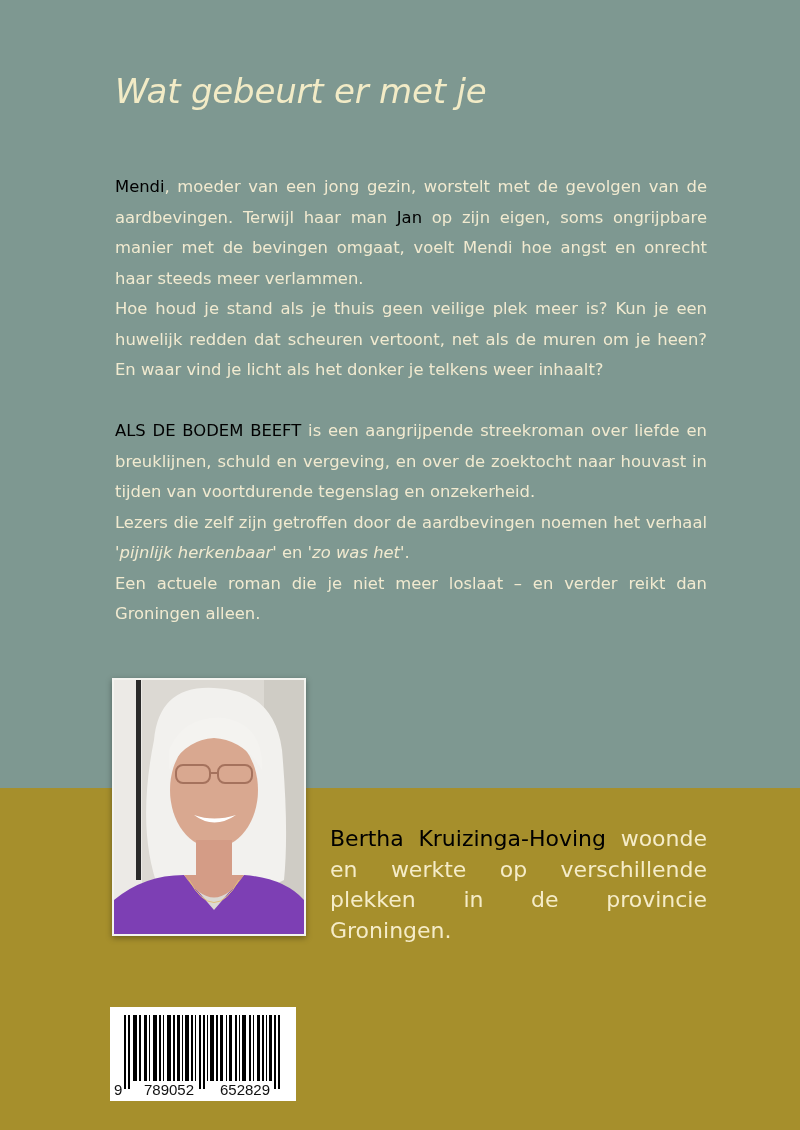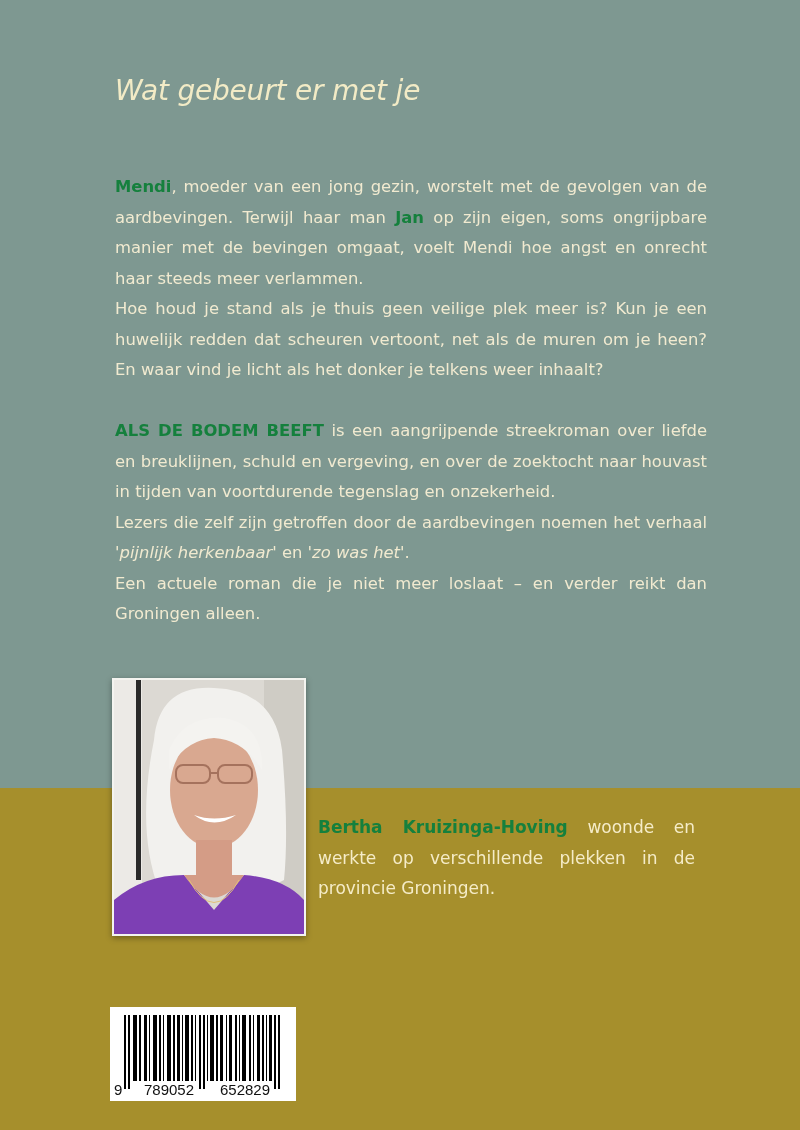--- a/index.html
+++ b/index.html
@@ -1,28 +1,28 @@
 <!DOCTYPE html>
 <html><head>
 <meta charset="utf-8">
 <style>
   html, body { margin: 0; padding: 0; }
   body { width: 800px; height: 1130px; position: relative; overflow: hidden; font-family: "DejaVu Sans", sans-serif; }
   .top { position: absolute; left: 0; top: 0; width: 800px; height: 788px; background: #7e9891; }
   .bottom { position: absolute; left: 0; top: 788px; width: 800px; height: 342px; background: #a68f2c; }
-  .tagline { position: absolute; left: 115px; top: 74px; width: 560px; color: #f2ebc6; font-style: italic; font-size: 28px; line-height: 34px; letter-spacing: -0.2px; }
+  .tagline { position: absolute; left: 115px; top: 74px; width: 560px; color: #f2ebc6; font-style: italic; font-size: 34px; line-height: 34px; letter-spacing: -0.2px; }
   .body-text { position: absolute; left: 115px; width: 592px; color: #f1ead0; font-size: 16.4px; line-height: 30.5px; text-align: justify; }
   .p1 { top: 172px; }
   .p2 { top: 416px; }
   .body-text p { margin: 0; }
-  .hl { color: #15803d; font-weight: bold; }
+  .hl { color: #000000; font-weight: normal; }
   .it { font-style: italic; margin-top: 16px; }
   .photo { position: absolute; left: 112px; top: 678px; width: 190px; height: 254px; border: 2px solid #f4f4f0; box-shadow: 0 2px 6px rgba(0,0,0,0.35); overflow: hidden; background: #d9d6d0; }
   .photo svg { display: block; }
-  .author-bio { position: absolute; left: 318px; top: 812px; width: 377px; color: #f5ecc8; font-size: 17px; line-height: 30.5px; text-align: justify; margin: 0; }
+  .author-bio { position: absolute; left: 318px; top: 812px; width: 377px; color: #f5ecc8; font-size: 22px; line-height: 30.5px; text-align: justify; margin: 12px; }
   .barcode { position: absolute; left: 110px; top: 1007px; width: 186px; height: 94px; background: #ffffff; }
   .barcode svg { position: absolute; left: 0; top: 0; }
   .bc-num { position: absolute; font-family: "Liberation Sans", sans-serif; font-size: 15px; color: #111; top: 74px; }
 </style>
 </head>
 <body>
 
 <div class="top"></div>
 <div class="bottom"></div>
 

